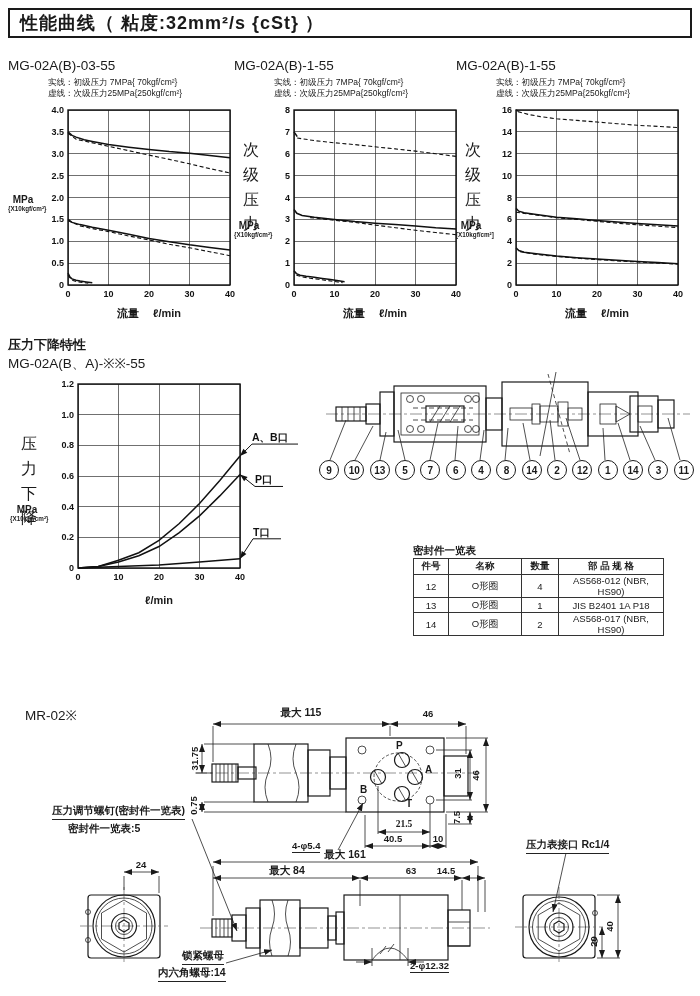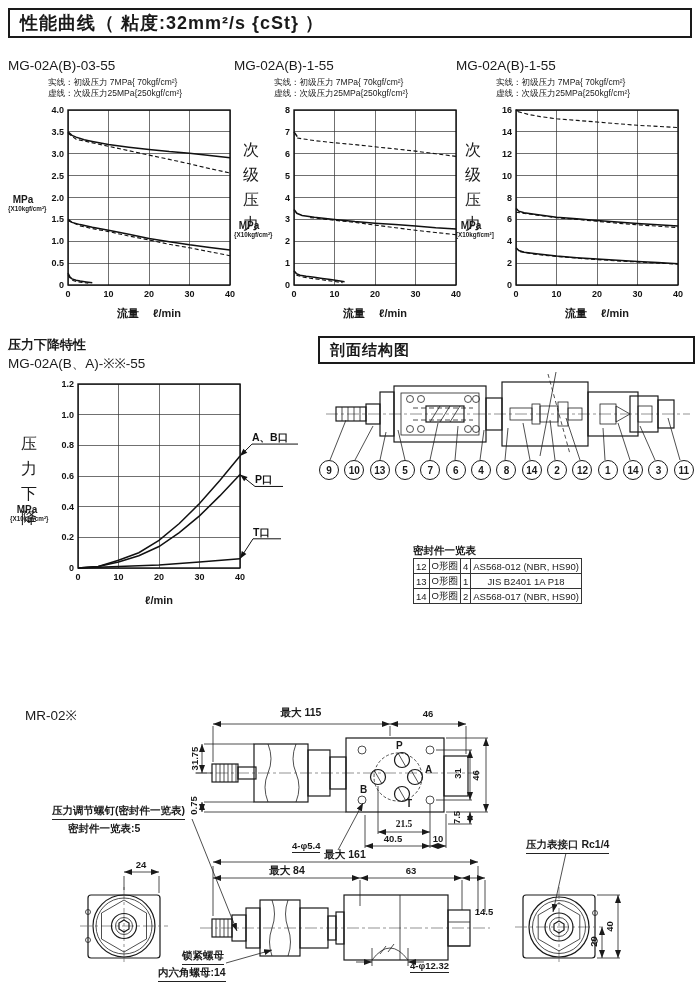--- a/index.html
+++ b/index.html
@@ -267,23 +267,20 @@
           <line x1="209" y1="162.8" x2="237" y2="162.8" stroke="#111" stroke-width="1"></line>
           <line x1="209" y1="162.8" x2="196" y2="182.8" stroke="#111" stroke-width="1"></line>
           <polygon points="196,182.8 197.79557366131618,175.0041090806254 202.39558130458832,177.9941140487523" fill="#111"></polygon>
         </svg>
     </div>
     <div class="xlab" style="left:151px;top:218px;">
       <span>ℓ/min</span>
     </div>
   </div>
 
-  <div class="tbox cross">
-    <span>剖面结构图</span>
-  </div>
 
   <svg class="abs" style="left:318px;top:368px;" width="377" height="92">
     <line class="cl" x1="8" y1="46" x2="372" y2="46"></line>
 
     <rect class="med" x="18" y="39" width="30" height="14"></rect>
     <line class="thin" x1="24" y1="39" x2="24" y2="53"></line>
       <line class="thin" x1="30" y1="39" x2="30" y2="53"></line>
     <line class="thin" x1="36" y1="39" x2="36" y2="53"></line>
       <line class="thin" x1="42" y1="39" x2="42" y2="53"></line>
     <rect class="med" x="48" y="36" width="14" height="20"></rect>
@@ -354,20 +351,26 @@
     <span class="balloon">12</span>
     <span class="balloon">1</span>
     <span class="balloon">14</span>
     <span class="balloon">3</span>
     <span class="balloon">11</span>
   </div>
 
   <div class="seal-title">密封件一览表</div>
   <table class="seal">
     <tbody>
+        <tr>
+      <th style="width:30px;">件号</th>
+      <th style="width:68px;">名称</th>
+      <th style="width:32px;">数量</th>
+      <th style="width:100px;">部 品 规 格</th>
+    </tr>
     <tr>
       <td>12</td>
       <td>O形圈</td>
       <td>4</td>
       <td>AS568-012 (NBR, HS90)</td>
     </tr>
     <tr>
       <td>13</td>
       <td>O形圈</td>
       <td>1</td>
@@ -545,20 +548,20 @@
     <div class="port" style="left:425px;top:64px;">A</div>
     <div class="port" style="left:360px;top:84px;">B</div>
     <div class="port" style="left:406px;top:98px;">T</div>
     <div class="dim cn ul" style="left:52px;top:104px;">压力调节螺钉(密封件一览表)</div>
     <div class="dim cn" style="left:68px;top:122px;">密封件一览表:5</div>
     <div class="dim cn ul" style="left:526px;top:138px;">压力表接口  Rc1/4</div>
     <div class="dim ctr" style="left:141px;top:159px;">24</div>
     <div class="dim cn ctr" style="left:345px;top:148px;">最大 161</div>
     <div class="dim cn ctr" style="left:287px;top:164px;">最大 84</div>
     <div class="dim ctr" style="left:411px;top:165px;">63</div>
-    <div class="dim ctr" style="left:484px;top:165px;margin-top:41px;">14.5</div>
+    <div class="dim ctr" style="left:446px;top:165px;">14.5</div>
     <div class="dim cn ul" style="left:170px;top:249px;margin-left:12px;">锁紧螺母</div>
     <div class="dim cn ul" style="left:158px;top:266px;">内六角螺母:14</div>
-    <div class="dim ul" style="left:410px;top:260px;">4-φ12.32</div>
+    <div class="dim ul" style="left:410px;top:260px;">2-φ12.32</div>
     <div class="dim rot" style="left:588px;top:236px;">20</div>
     <div class="dim rot" style="left:604px;top:221px;">40</div>
   </div>
 </div>
 
 </body></html>

